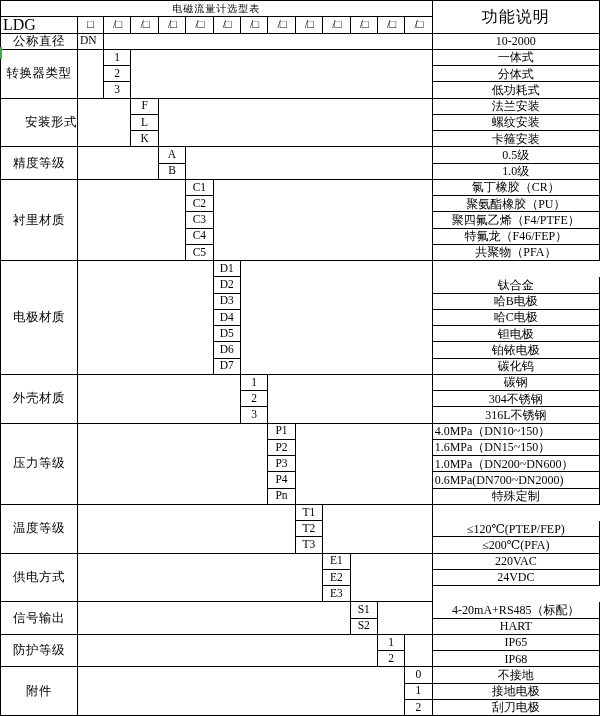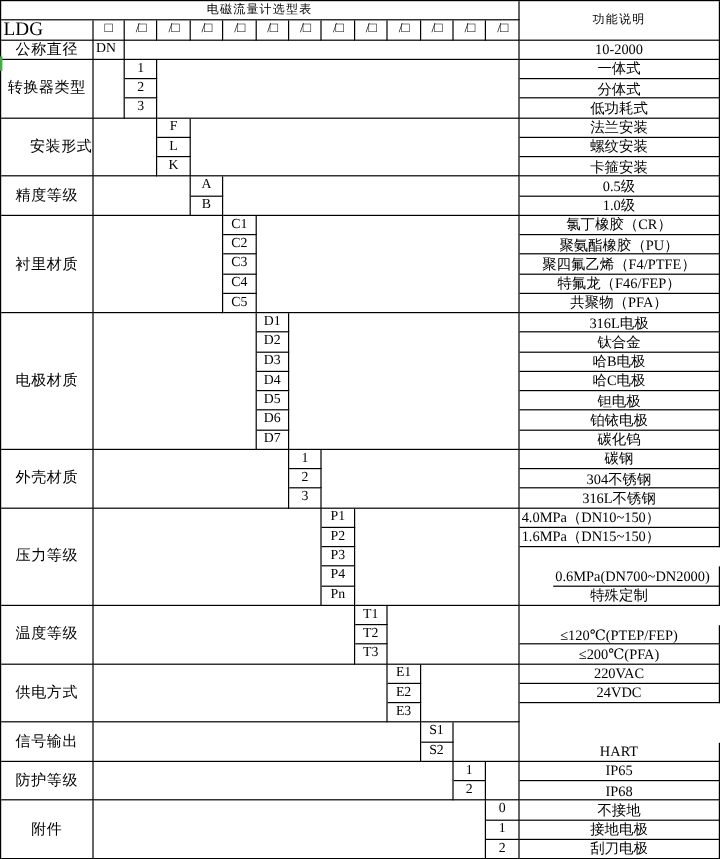--- a/index.html
+++ b/index.html
@@ -7,21 +7,21 @@
         font-family:"Liberation Serif","DejaVu Serif",serif;color:#000;}
   .table{display:grid;width:600px;height:716px;box-sizing:border-box;
          border-top:1px solid #000;border-left:1px solid #000;
          grid-template-columns:77px 26px repeat(12,27.4px) 1fr;
          grid-template-rows:repeat(44,1fr);background:#fff;}
   .cell{border-right:1px solid #000;border-bottom:1px solid #000;
         display:flex;align-items:center;justify-content:center;
         font-size:12px;line-height:1;white-space:nowrap;overflow:hidden;
         box-sizing:border-box;}
   .title{font-size:10px;letter-spacing:1px;}
-  .fnh{font-size:10px;letter-spacing:1px;}
+  .fnh{font-size:16px;letter-spacing:1px;}
   .ldg{justify-content:flex-start;padding-left:2px;font-size:16px;}
   .code{font-size:11.5px;}
   .sbox{letter-spacing:-1px;}
   .dncode{justify-content:flex-start;padding-left:2px;}
   .glabel{font-size:12.5px;letter-spacing:0.5px;}
   .fn{font-size:12px;}
   .aleft{justify-content:flex-start;padding-left:2px;}
   .artifact{position:absolute;left:0;top:47px;width:2px;height:12px;}
 </style>
 </head>
@@ -84,21 +84,20 @@
       <div class="cell code" style="grid-area: 14 / 6 / span 1 / span 1;">C3</div>
       <div class="cell fn" style="grid-area: 14 / 15 / span 1 / span 1;">聚四氟乙烯（F4/PTFE）</div>
       <div class="cell code" style="grid-area: 15 / 6 / span 1 / span 1;">C4</div>
       <div class="cell fn" style="grid-area: 15 / 15 / span 1 / span 1;">特氟龙（F46/FEP）</div>
       <div class="cell code" style="grid-area: 16 / 6 / span 1 / span 1;">C5</div>
       <div class="cell fn" style="grid-area: 16 / 15 / span 1 / span 1;">共聚物（PFA）</div>
       <div class="cell" style="grid-area: 12 / 7 / span 5 / span 8;"></div>
       <div class="cell glabel" style="grid-area: 17 / 1 / span 7 / span 1;">电极材质</div>
       <div class="cell" style="grid-area: 17 / 2 / span 7 / span 5;"></div>
       <div class="cell code" style="grid-area: 17 / 7 / span 1 / span 1;">D1</div>
-      <div class="cell fn" style="grid-area: 17 / 15 / span 1 / span 1;">316L电极</div>
       <div class="cell code" style="grid-area: 18 / 7 / span 1 / span 1;">D2</div>
       <div class="cell fn" style="grid-area: 18 / 15 / span 1 / span 1;">钛合金</div>
       <div class="cell code" style="grid-area: 19 / 7 / span 1 / span 1;">D3</div>
       <div class="cell fn" style="grid-area: 19 / 15 / span 1 / span 1;">哈B电极</div>
       <div class="cell code" style="grid-area: 20 / 7 / span 1 / span 1;">D4</div>
       <div class="cell fn" style="grid-area: 20 / 15 / span 1 / span 1;">哈C电极</div>
       <div class="cell code" style="grid-area: 21 / 7 / span 1 / span 1;">D5</div>
       <div class="cell fn" style="grid-area: 21 / 15 / span 1 / span 1;">钽电极</div>
       <div class="cell code" style="grid-area: 22 / 7 / span 1 / span 1;">D6</div>
       <div class="cell fn" style="grid-area: 22 / 15 / span 1 / span 1;">铂铱电极</div>
@@ -114,22 +113,23 @@
       <div class="cell code" style="grid-area: 26 / 8 / span 1 / span 1;">3</div>
       <div class="cell fn" style="grid-area: 26 / 15 / span 1 / span 1;">316L不锈钢</div>
       <div class="cell" style="grid-area: 24 / 9 / span 3 / span 6;"></div>
       <div class="cell glabel" style="grid-area: 27 / 1 / span 5 / span 1;">压力等级</div>
       <div class="cell" style="grid-area: 27 / 2 / span 5 / span 7;"></div>
       <div class="cell code" style="grid-area: 27 / 9 / span 1 / span 1;">P1</div>
       <div class="cell fn aleft" style="grid-area: 27 / 15 / span 1 / span 1;">4.0MPa（DN10~150）</div>
       <div class="cell code" style="grid-area: 28 / 9 / span 1 / span 1;">P2</div>
       <div class="cell fn aleft" style="grid-area: 28 / 15 / span 1 / span 1;">1.6MPa（DN15~150）</div>
       <div class="cell code" style="grid-area: 29 / 9 / span 1 / span 1;">P3</div>
+      <div class="cell fn aleft" style="grid-area: 29 / 15 / span 1 / span 1;">1.0MPa（DN200~DN600）</div>
       <div class="cell code" style="grid-area: 30 / 9 / span 1 / span 1;">P4</div>
-      <div class="cell fn aleft" style="grid-area: 30 / 15 / span 1 / span 1; margin-left: 28px;">0.6MPa(DN700~DN2000)</div>
+      <div class="cell fn aleft" style="grid-area: 30 / 15 / span 1 / span 1;">0.6MPa(DN700~DN2000)</div>
       <div class="cell code" style="grid-area: 31 / 9 / span 1 / span 1;">Pn</div>
       <div class="cell fn" style="grid-area: 31 / 15 / span 1 / span 1;">特殊定制</div>
       <div class="cell" style="grid-area: 27 / 10 / span 5 / span 5;"></div>
       <div class="cell glabel" style="grid-area: 32 / 1 / span 3 / span 1;">温度等级</div>
       <div class="cell" style="grid-area: 32 / 2 / span 3 / span 8;"></div>
       <div class="cell code" style="grid-area: 32 / 10 / span 1 / span 1;">T1</div>
       <div class="cell code" style="grid-area: 33 / 10 / span 1 / span 1;">T2</div>
       <div class="cell fn" style="grid-area: 33 / 15 / span 1 / span 1;">≤120℃(PTEP/FEP)</div>
       <div class="cell code" style="grid-area: 34 / 10 / span 1 / span 1;">T3</div>
       <div class="cell fn" style="grid-area: 34 / 15 / span 1 / span 1;">≤200℃(PFA)</div>
@@ -138,20 +138,21 @@
       <div class="cell" style="grid-area: 35 / 2 / span 3 / span 9;"></div>
       <div class="cell code" style="grid-area: 35 / 11 / span 1 / span 1;">E1</div>
       <div class="cell fn" style="grid-area: 35 / 15 / span 1 / span 1;">220VAC</div>
       <div class="cell code" style="grid-area: 36 / 11 / span 1 / span 1;">E2</div>
       <div class="cell fn" style="grid-area: 36 / 15 / span 1 / span 1;">24VDC</div>
       <div class="cell code" style="grid-area: 37 / 11 / span 1 / span 1;">E3</div>
       <div class="cell" style="grid-area: 35 / 12 / span 3 / span 3;"></div>
       <div class="cell glabel" style="grid-area: 38 / 1 / span 2 / span 1;">信号输出</div>
       <div class="cell" style="grid-area: 38 / 2 / span 2 / span 10;"></div>
       <div class="cell code" style="grid-area: 38 / 12 / span 1 / span 1;">S1</div>
+      <div class="cell fn" style="grid-area: 38 / 15 / span 1 / span 1;">4-20mA+RS485（标配）</div>
       <div class="cell code" style="grid-area: 39 / 12 / span 1 / span 1;">S2</div>
       <div class="cell fn" style="grid-area: 39 / 15 / span 1 / span 1;">HART</div>
       <div class="cell" style="grid-area: 38 / 13 / span 2 / span 2;"></div>
       <div class="cell glabel" style="grid-area: 40 / 1 / span 2 / span 1;">防护等级</div>
       <div class="cell" style="grid-area: 40 / 2 / span 2 / span 11;"></div>
       <div class="cell code" style="grid-area: 40 / 13 / span 1 / span 1;">1</div>
       <div class="cell fn" style="grid-area: 40 / 15 / span 1 / span 1;">IP65</div>
       <div class="cell code" style="grid-area: 41 / 13 / span 1 / span 1;">2</div>
       <div class="cell fn" style="grid-area: 41 / 15 / span 1 / span 1;">IP68</div>
       <div class="cell" style="grid-area: 40 / 14 / span 2 / span 1;"></div>

